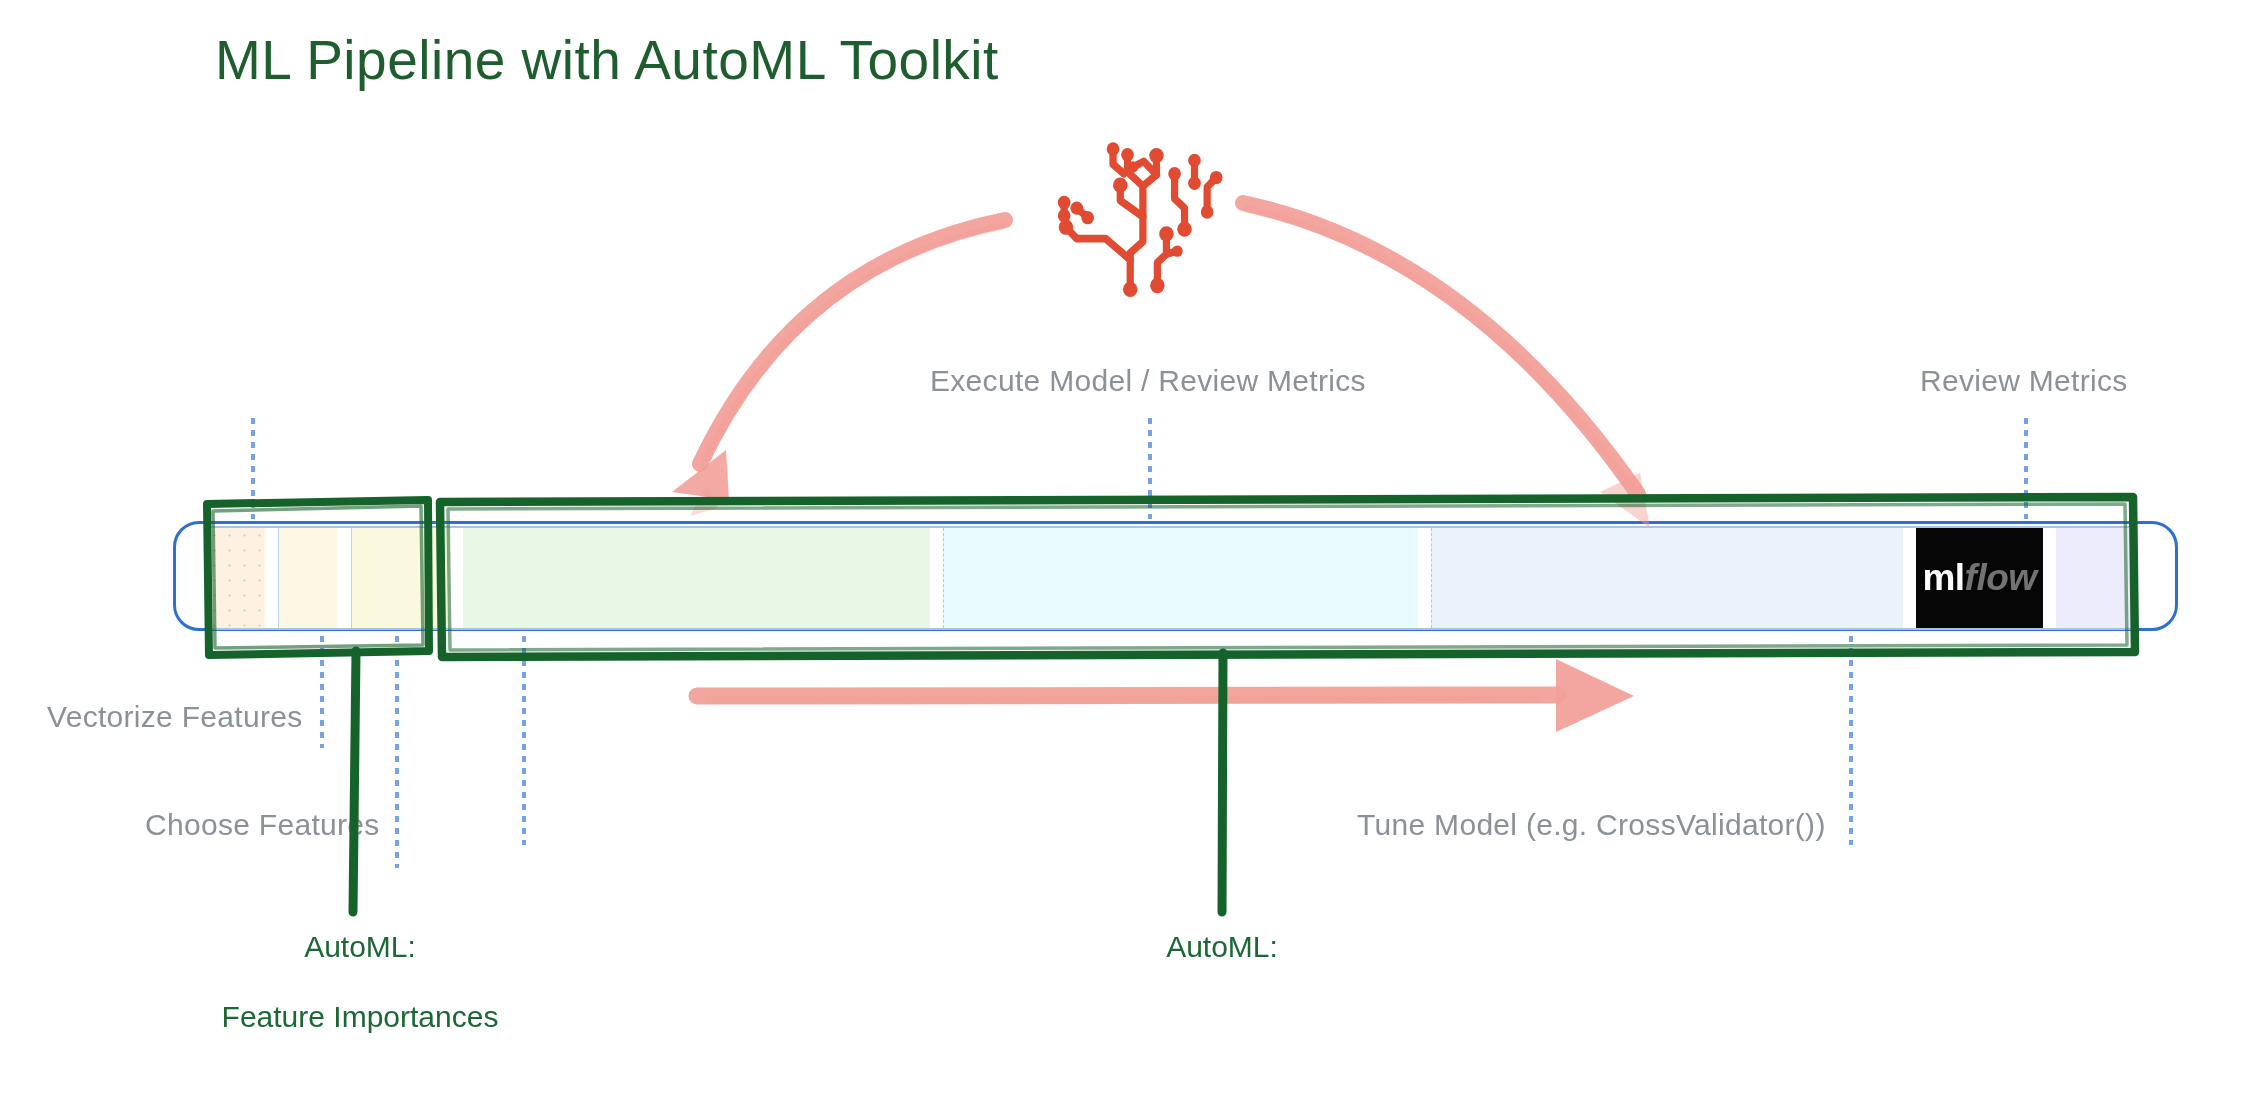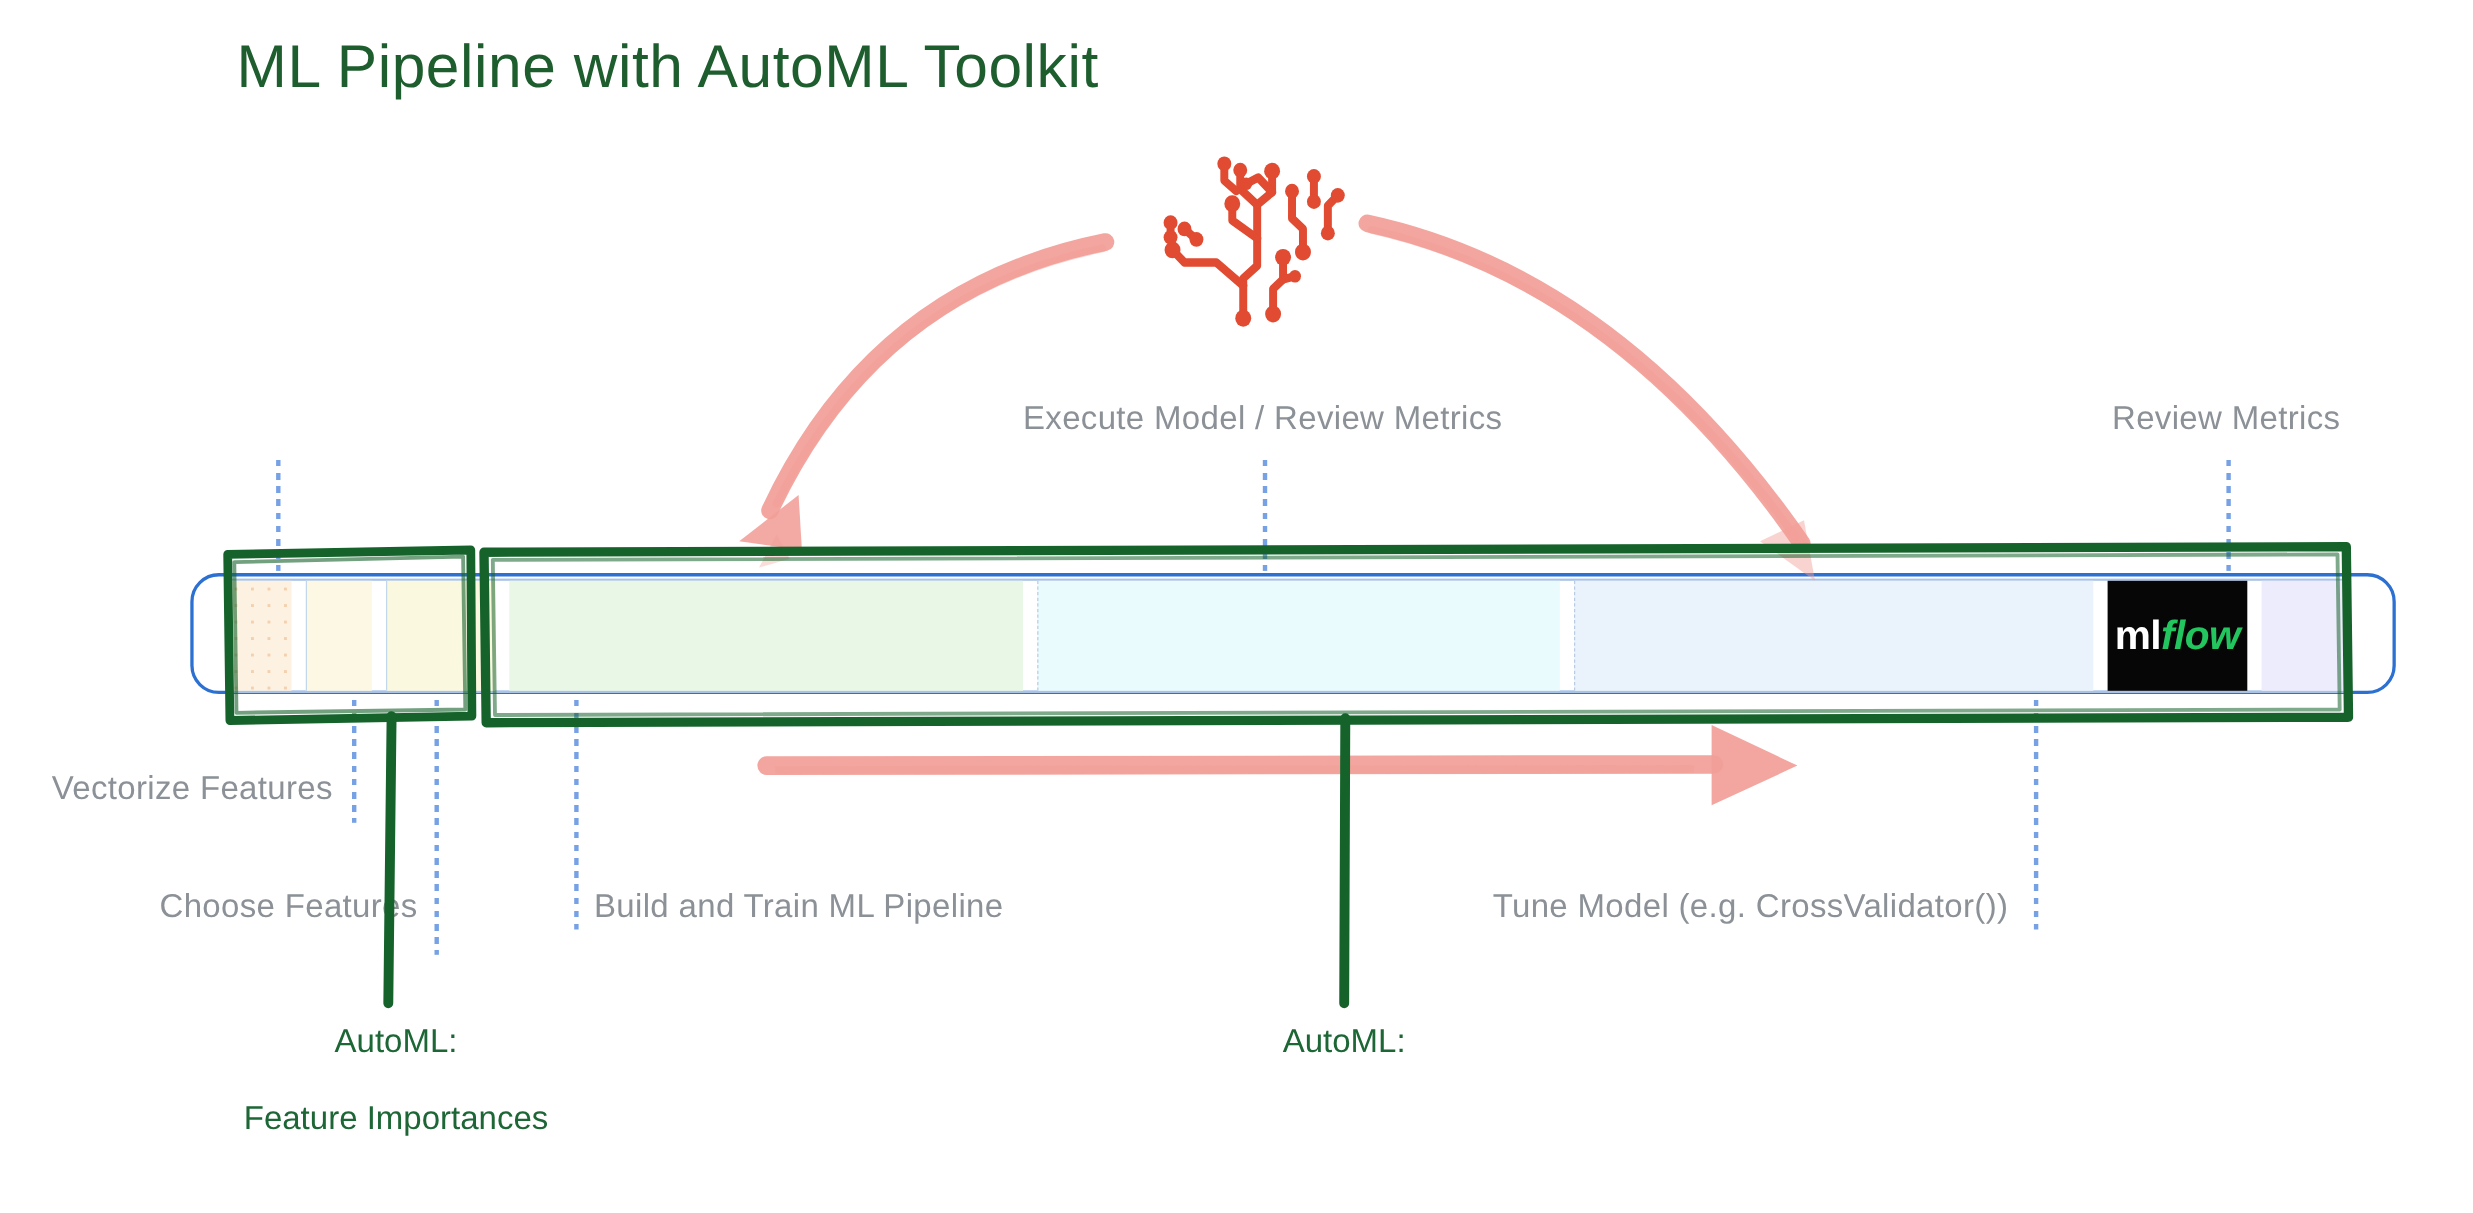--- a/index.html
+++ b/index.html
@@ -41,42 +41,41 @@
   .seg2{width:63px;  background:#fdf8e4; border-left:1px solid #bcd4ea;}
   .seg3{width:104px; background:#fbf8e0; border-left:1px solid #bcd4ea;}
   .seg4{width:490px; background:#e9f7e6;}
   .seg5{width:498px; background:#e9fbfc; border-left:1px dashed #b3c7e0;}
   .seg6{width:496px; background:#eaf3fc; border-left:1px dashed #b3c7e0;}
   .seg-logo{
     width:133px; background:#060606; display:flex; align-items:center; justify-content:center;
     font-size:37px; letter-spacing:-.5px;
   }
   .seg-logo .ml{color:#ffffff; font-weight:700;}
-  .seg-logo .flow{color:#22c55e; font-weight:700; font-style:italic;}
+  .seg-logo .flow{color:#737373; font-weight:700; font-style:italic;}
   .seg7{width:81px; background:#edecfc;}
   svg.overlay{position:absolute; left:0; top:0; z-index:3; pointer-events:none;}
   .automl{
     position:absolute; width:620px; text-align:center;
     color:#1d6736; font-size:30px; font-weight:300; line-height:70px; z-index:2;
   }
   .z2{z-index:2;}
 </style>
 </head>
 <body>
 
 <div id="canvas">
 
   <div class="title">ML Pipeline with AutoML Toolkit</div>
 
   <div class="glabel" style="left:930px; top:364px;">Execute Model / Review Metrics</div>
   <div class="glabel" style="left:1920px; top:364px;">Review Metrics</div>
 
   <div class="glabel" style="left:47px;  top:700px;">Vectorize Features</div>
   <div class="glabel" style="left:145px; top:808px;">Choose Features</div>
-  <div class="glabel" style="left:540px; top:808px;">Build and Train ML Pipeline</div>
   <div class="glabel" style="left:1357px; top:808px;">Tune Model (e.g. CrossValidator())</div>
 
   <div class="vdot z2" style="left:251px;  top:418px; height:101px;"></div>
   <div class="vdot z2" style="left:1148px; top:418px; height:101px;"></div>
   <div class="vdot z2" style="left:2024px; top:418px; height:101px;"></div>
 
   <div class="vdot z2" style="left:320px;  top:636px; height:112px;"></div>
   <div class="vdot z2" style="left:395px;  top:636px; height:232px;"></div>
   <div class="vdot z2" style="left:522px;  top:636px; height:209px;"></div>
   <div class="vdot z2" style="left:1849px; top:636px; height:209px;"></div>

